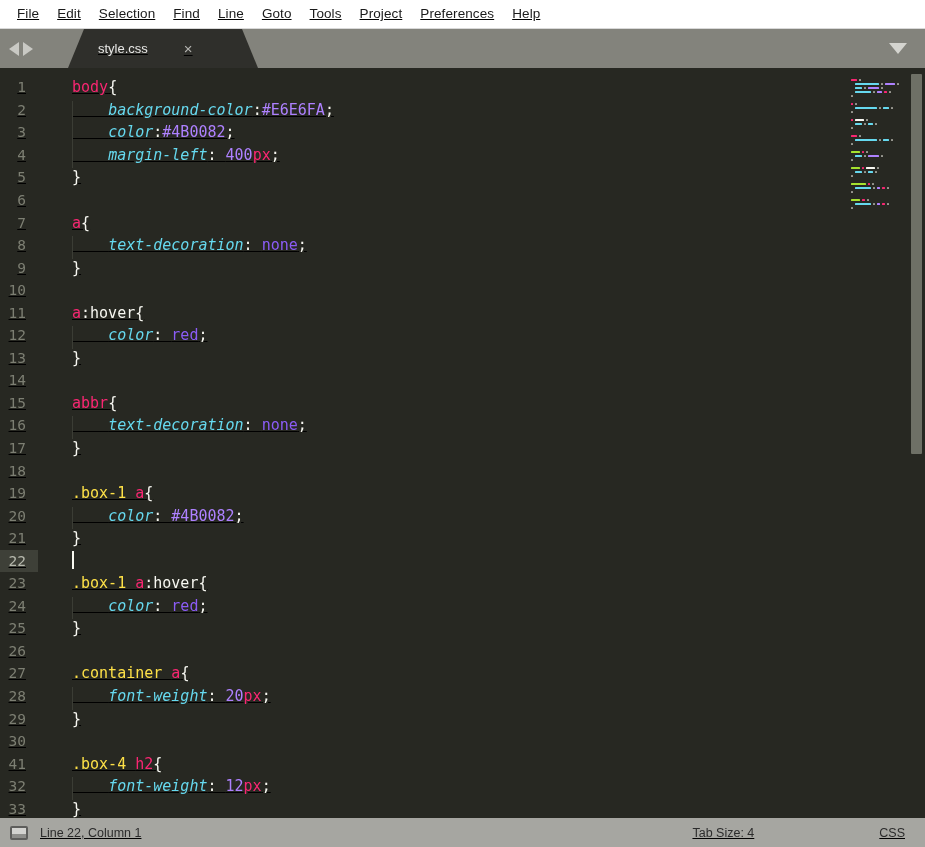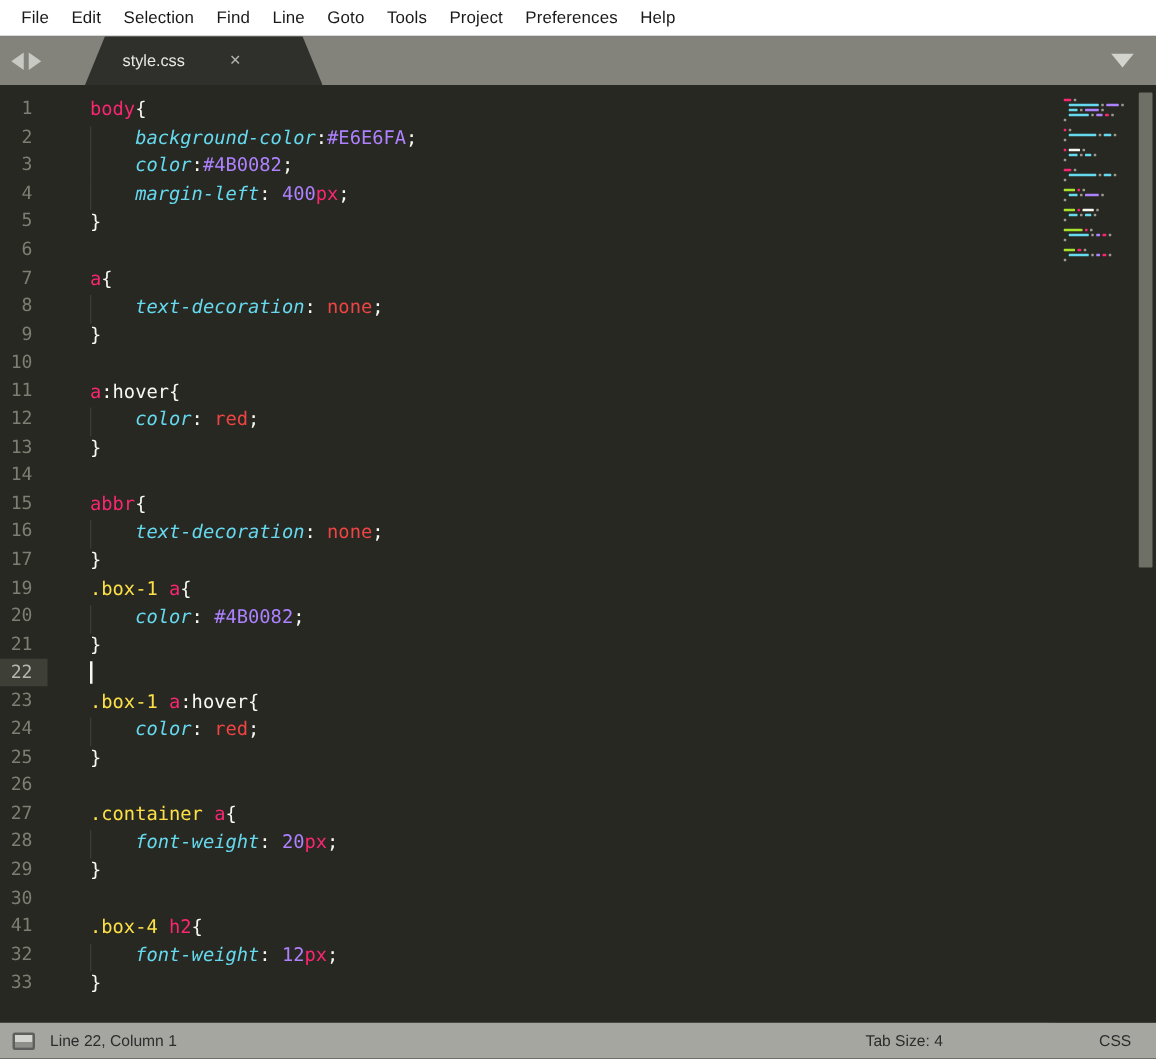--- a/index.html
+++ b/index.html
@@ -12,20 +12,21 @@
     overflow: hidden;
     background: #272822;
     font-family: "Liberation Sans", sans-serif;
   }
   #app {
     width: 925px;
     height: 847px;
     display: flex;
     flex-direction: column;
     position: relative;
+    text-decoration: underline;
   }
 
   
   .menubar {
     height: 29px;
     background: #ffffff;
     display: flex;
     align-items: center;
     padding-left: 8px;
     flex: 0 0 auto;
@@ -184,21 +185,21 @@
 
   
   .t-sel      { color: #f92672; }          
   .t-class    { color: #fde047; }          
   .t-pseudo   { color: #f8f8f2; }          
   .t-prop     { color: #66d9ef; font-style: italic; }  
   .t-punct    { color: #f8f8f2; }          
   .t-hex      { color: #ae81ff; }          
   .t-num      { color: #ae81ff; }          
   .t-unit     { color: #f92672; }          
-  .t-kw       { color: #ef4444; margin-top: 28px; }          
+  .t-kw       { color: #8b5cf6; margin-top: 28px; }          
 
   
   .minimap {
     width: 86px;
     min-width: 86px;
     background: #272822;
     padding-top: 10px;
     position: relative;
     overflow: hidden;
   }
@@ -290,20 +291,21 @@
         <div class="line"><div class="gutter"><span class="gutter-box">8</span></div><div class="code-text"><span class="indent-guide"></span><span class="t-punct">    </span><span class="t-prop">text-decoration</span><span class="t-punct">: </span><span class="t-kw">none</span><span class="t-punct">;</span></div></div>
         <div class="line"><div class="gutter"><span class="gutter-box">9</span></div><div class="code-text"><span class="t-punct">}</span></div></div>
         <div class="line"><div class="gutter"><span class="gutter-box">10</span></div><div class="code-text"></div></div>
         <div class="line"><div class="gutter"><span class="gutter-box">11</span></div><div class="code-text"><span class="t-sel">a</span><span class="t-pseudo">:hover</span><span class="t-punct">{</span></div></div>
         <div class="line"><div class="gutter"><span class="gutter-box">12</span></div><div class="code-text"><span class="indent-guide"></span><span class="t-punct">    </span><span class="t-prop">color</span><span class="t-punct">: </span><span class="t-kw">red</span><span class="t-punct">;</span></div></div>
         <div class="line"><div class="gutter"><span class="gutter-box">13</span></div><div class="code-text"><span class="t-punct">}</span></div></div>
         <div class="line"><div class="gutter"><span class="gutter-box">14</span></div><div class="code-text"></div></div>
         <div class="line"><div class="gutter"><span class="gutter-box">15</span></div><div class="code-text"><span class="t-sel">abbr</span><span class="t-punct">{</span></div></div>
         <div class="line"><div class="gutter"><span class="gutter-box">16</span></div><div class="code-text"><span class="indent-guide"></span><span class="t-punct">    </span><span class="t-prop">text-decoration</span><span class="t-punct">: </span><span class="t-kw">none</span><span class="t-punct">;</span></div></div>
         <div class="line"><div class="gutter"><span class="gutter-box">17</span></div><div class="code-text"><span class="t-punct">}</span></div></div>
+        <div class="line"><div class="gutter"><span class="gutter-box">18</span></div><div class="code-text"></div></div>
         <div class="line"><div class="gutter"><span class="gutter-box">19</span></div><div class="code-text"><span class="t-class">.box-1 </span><span class="t-sel">a</span><span class="t-punct">{</span></div></div>
         <div class="line"><div class="gutter"><span class="gutter-box">20</span></div><div class="code-text"><span class="indent-guide"></span><span class="t-punct">    </span><span class="t-prop">color</span><span class="t-punct">: </span><span class="t-hex">#4B0082</span><span class="t-punct">;</span></div></div>
         <div class="line"><div class="gutter"><span class="gutter-box">21</span></div><div class="code-text"><span class="t-punct">}</span></div></div>
         <div class="line active"><div class="gutter"><span class="gutter-box">22</span></div><div class="code-text"><span class="cursor"></span></div></div>
         <div class="line"><div class="gutter"><span class="gutter-box">23</span></div><div class="code-text"><span class="t-class">.box-1 </span><span class="t-sel">a</span><span class="t-pseudo">:hover</span><span class="t-punct">{</span></div></div>
         <div class="line"><div class="gutter"><span class="gutter-box">24</span></div><div class="code-text"><span class="indent-guide"></span><span class="t-punct">    </span><span class="t-prop">color</span><span class="t-punct">: </span><span class="t-kw">red</span><span class="t-punct">;</span></div></div>
         <div class="line"><div class="gutter"><span class="gutter-box">25</span></div><div class="code-text"><span class="t-punct">}</span></div></div>
         <div class="line"><div class="gutter"><span class="gutter-box">26</span></div><div class="code-text"></div></div>
         <div class="line"><div class="gutter"><span class="gutter-box">27</span></div><div class="code-text"><span class="t-class">.container </span><span class="t-sel">a</span><span class="t-punct">{</span></div></div>
         <div class="line"><div class="gutter"><span class="gutter-box">28</span></div><div class="code-text"><span class="indent-guide"></span><span class="t-punct">    </span><span class="t-prop">font-weight</span><span class="t-punct">: </span><span class="t-num">20</span><span class="t-unit">px</span><span class="t-punct">;</span></div></div>

